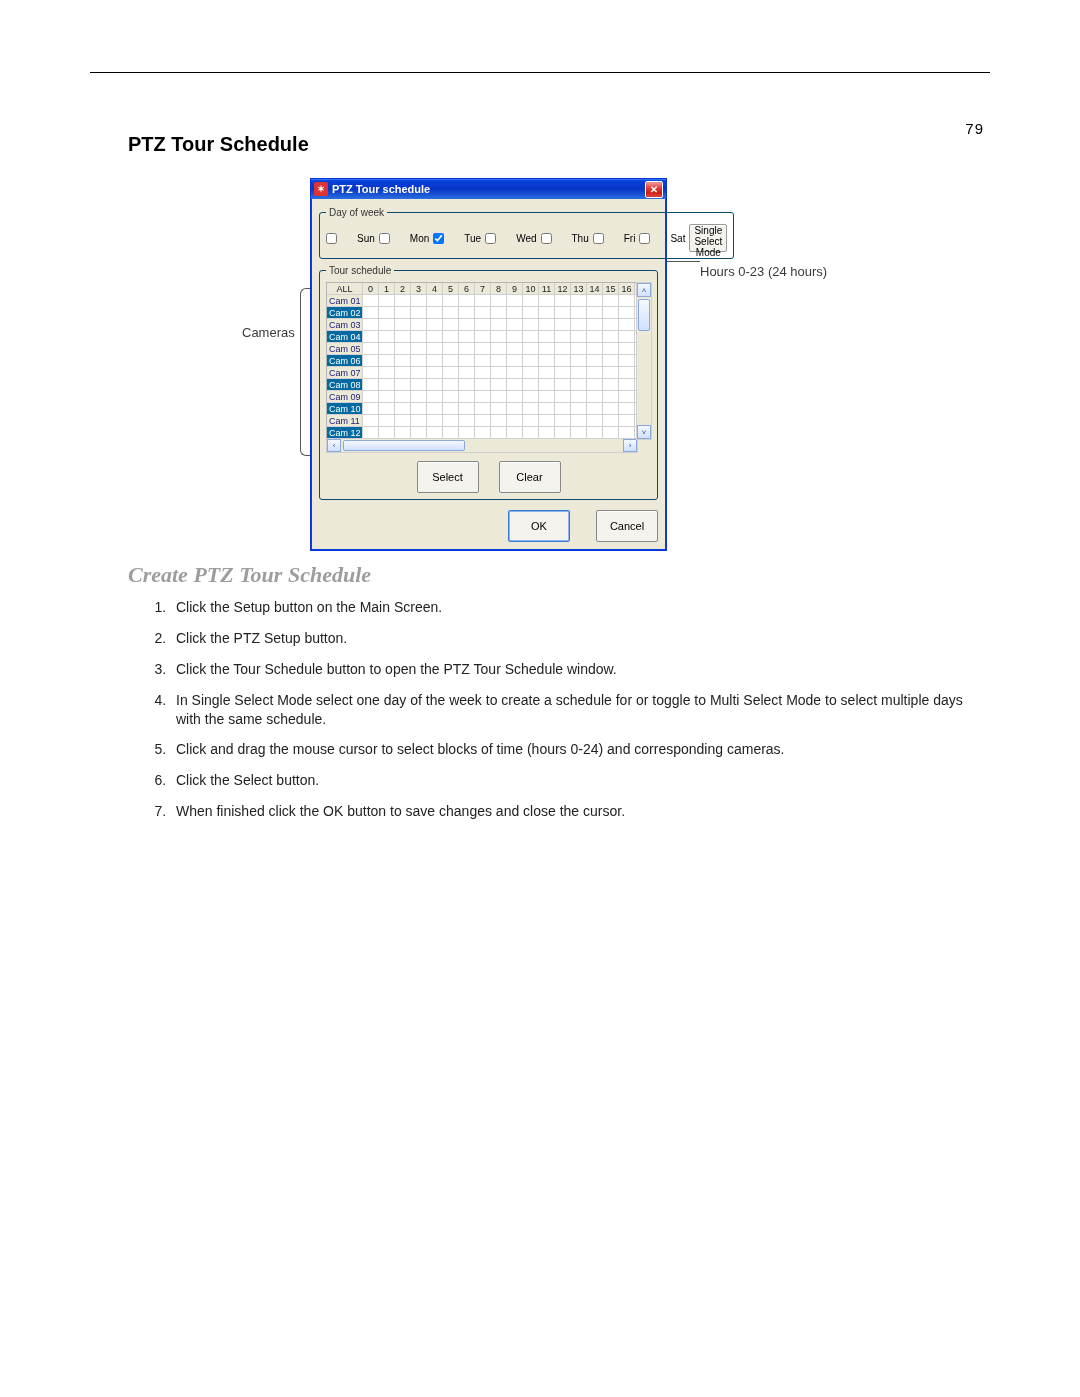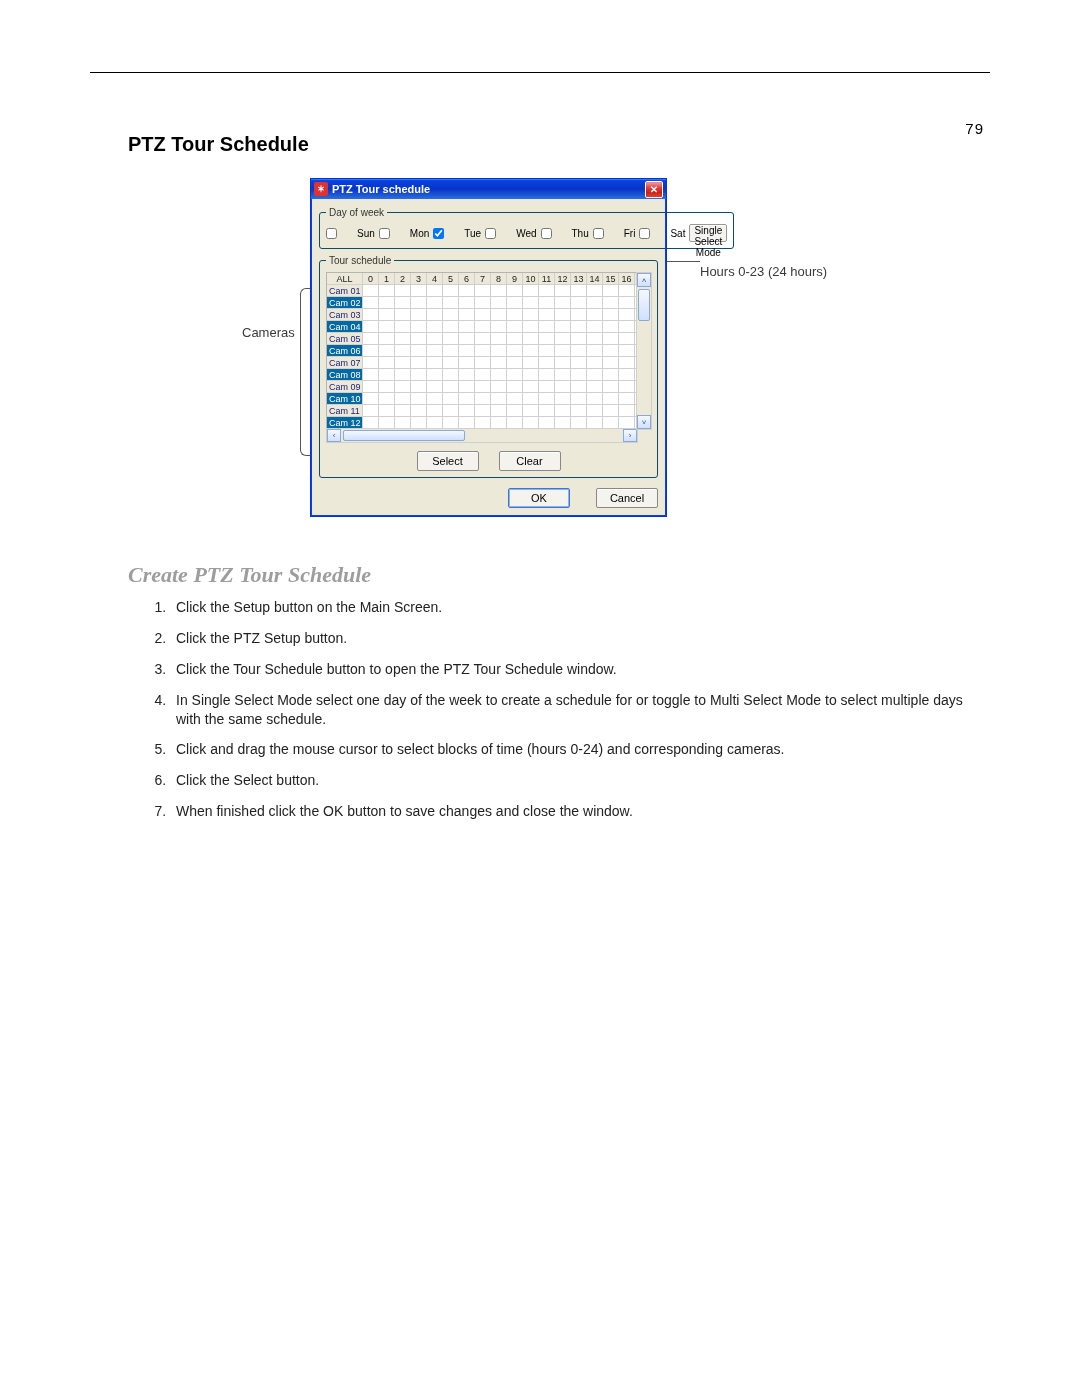--- a/index.html
+++ b/index.html
@@ -18,37 +18,37 @@
   .xp-title{height:20px;background:linear-gradient(#3f8cf3,#0842e0 8%,#0734c6 50%,#2b6fe0);color:#fff;display:flex;align-items:center;padding:0 3px;position:relative;}
   .xp-title .ico{width:14px;height:14px;background:#d33;border-radius:2px;margin-right:4px;display:flex;align-items:center;justify-content:center;color:#fff;font-size:9px;font-weight:bold;}
   .xp-title .ttl{font-weight:bold;font-size:11px;}
   .xp-close{position:absolute;right:3px;top:2px;width:16px;height:15px;background:linear-gradient(#f5a3a3,#e23c3c 40%,#c21 70%,#d44);border:1px solid #fff;border-radius:2px;color:#fff;font-size:10px;font-weight:bold;display:flex;align-items:center;justify-content:center;line-height:1;box-shadow:0 0 1px #600 inset;}
   .xp-body{padding:6px 8px 8px 8px;}
   fieldset.xp{border:1px solid #0c4a6e;border-radius:3px;margin:2px 4px 6px 0;padding:6px 6px;}
   fieldset.xp legend{font-size:10px;padding:0 3px;color:#333;}
   .dow{display:flex;align-items:center;gap:4px;flex-wrap:nowrap;}
   .dow label{display:inline-flex;align-items:center;gap:20px;font-size:10px;white-space:nowrap;}
   .dow input{width:11px;height:11px;margin:0;}
-  .mode-btn{margin-left:auto;height:18px;font-size:10px;padding:0 4px;background:#f4f3ee;border:1px solid #999;border-radius:2px;box-shadow:inset 0 1px 0 #fff;}
+  .mode-btn{margin-left:auto;height:28px;font-size:10px;padding:0 4px;background:#f4f3ee;border:1px solid #999;border-radius:2px;box-shadow:inset 0 1px 0 #fff;}
   .sched-area{position:relative;}
   .grid{display:grid;grid-template-columns:36px repeat(18,16px);border-top:1px solid #b5b5b5;border-left:1px solid #b5b5b5;background:#fff;font-size:9px;}
   .cell{border-right:1px solid #d0d0d0;border-bottom:1px solid #d0d0d0;height:12px;display:flex;align-items:center;justify-content:center;color:#333;box-sizing:border-box;}
   .hcell{background:#ece9d8;font-weight:normal;color:#222;}
   .camcell{background:#ece9d8;justify-content:flex-start;padding-left:2px;color:#1a1a7a;}
   .camcell.sel{background:#0369a1;color:#fff;}
   .vbar{position:absolute;right:-1px;top:0;bottom:13px;width:14px;background:#ece9d8;border:1px solid #cfcfcf;display:flex;flex-direction:column;align-items:center;justify-content:space-between;}
   .vbar .arrow{width:12px;height:12px;background:linear-gradient(#f5f8ff,#cfe0ff);border:1px solid #8aa8d8;font-size:8px;color:#2a55b5;display:flex;align-items:center;justify-content:center;}
   .vbar .thumb{width:10px;flex:0 0 30px;background:linear-gradient(#f5f8ff,#cfe0ff);border:1px solid #8aa8d8;border-radius:2px;margin:2px 0;}
   .vbar .track{flex:1;}
   .hbar{height:13px;background:#ece9d8;border:1px solid #cfcfcf;display:flex;align-items:center;margin-top:-1px;margin-right:13px;}
   .hbar .arrow{width:12px;height:11px;background:linear-gradient(#f5f8ff,#cfe0ff);border:1px solid #8aa8d8;font-size:8px;color:#2a55b5;display:flex;align-items:center;justify-content:center;}
   .hbar .track{flex:1;display:flex;align-items:center;}
   .hbar .thumb{height:9px;width:120px;margin-left:2px;background:linear-gradient(#f5f8ff,#cfe0ff);border:1px solid #8aa8d8;border-radius:2px;}
   .mid-btns{display:flex;justify-content:center;gap:20px;margin-top:8px;}
-  .xp-btn{min-width:62px;height:20px;font-size:11px;background:#f4f3ee;border:1px solid #888;border-radius:2px;box-shadow:inset 0 1px 0 #fff;}
+  .xp-btn{min-width:62px;height:32px;font-size:11px;background:#f4f3ee;border:1px solid #888;border-radius:2px;box-shadow:inset 0 1px 0 #fff;}
   .xp-btn.primary{border:1px solid #3a78d6;box-shadow:0 0 0 1px #8db3ea inset, inset 0 1px 0 #fff;}
   .bottom-btns{display:flex;justify-content:flex-end;gap:26px;margin-top:10px;}
   .h2{font-style:italic;font-weight:bold;color:#9d9d9d;font-size:22px;margin:24px 0 10px 128px;font-family:Liberation Serif, serif;}
   ol.steps{margin:0 90px 0 170px;padding:0;font-size:14px;color:#222;}
   ol.steps li{margin:0 0 12px 0;padding-left:6px;line-height:1.35;}
 </style>
 </head>
 <body>
 
 <div class="page">
@@ -386,15 +386,15 @@
   </div>
 
   <div class="h2">Create PTZ Tour Schedule</div>
   <ol class="steps" id="steps">
       <li>Click the Setup button on the Main Screen.</li>
       <li>Click the PTZ Setup button.</li>
       <li>Click the Tour Schedule button to open the PTZ Tour Schedule window.</li>
       <li>In Single Select Mode select one day of the week to create a schedule for or toggle to Multi Select Mode to select multiple days with the same schedule.</li>
       <li>Click and drag the mouse cursor to select blocks of time (hours 0-24) and corresponding cameras.</li>
       <li>Click the Select button.</li>
-      <li>When finished click the OK button to save changes and close the window.</li>
+      <li>When finished click the OK button to save changes and close the cursor.</li>
     </ol>
 </div>
 
 </body></html>

